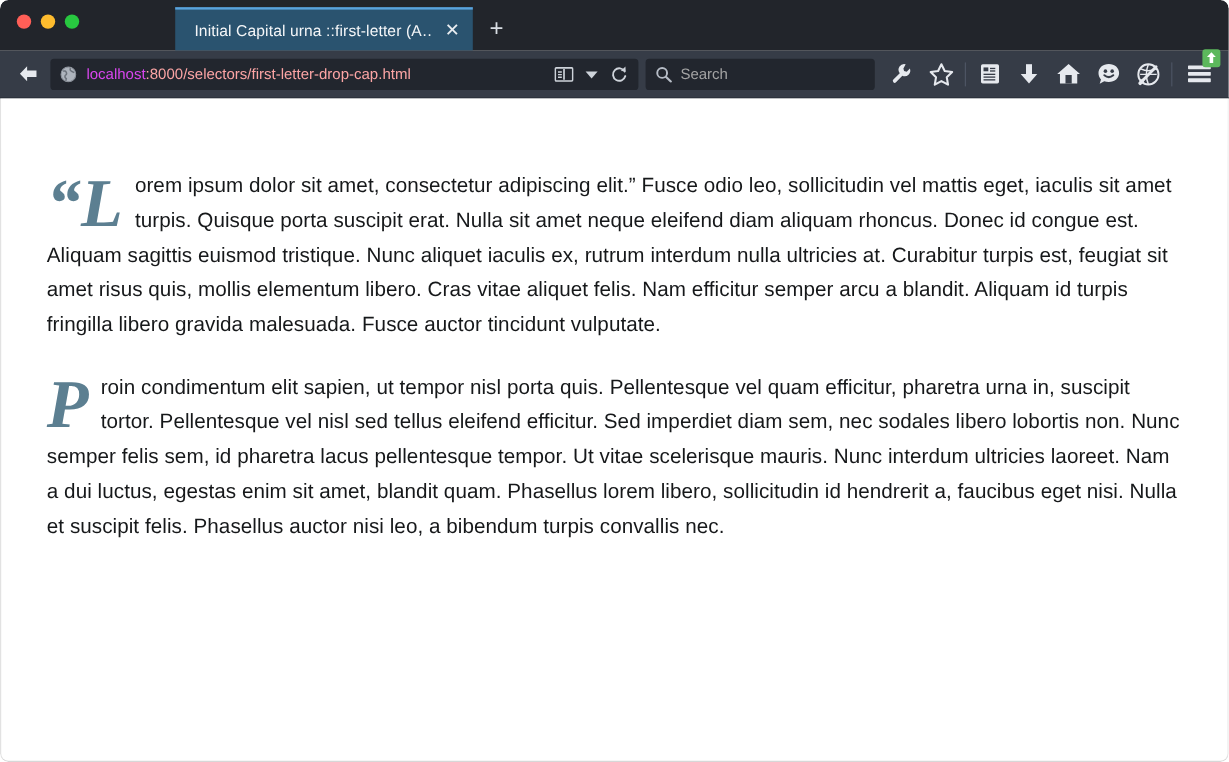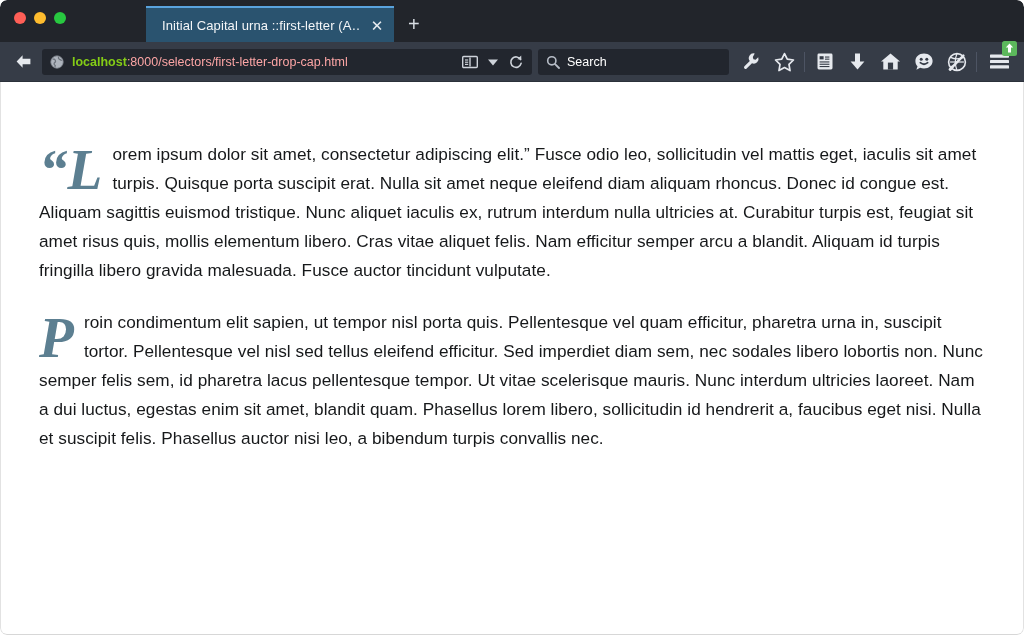--- a/index.html
+++ b/index.html
@@ -139,21 +139,21 @@
     margin-right: 8px;
   }
   .url-text {
     flex: 1 1 auto;
     font-size: 12.5px;
     color: #8c929c;
     white-space: nowrap;
     overflow: hidden;
     min-width: 0;
   }
-  .url-host { color: #84cc16; font-weight: bold; }
+  .url-host { color: #d946ef; font-weight: normal; }
   .url-rest { color: #fca5a5; }
   .url-actions {
     display: flex;
     align-items: center;
     gap: 3px;
     flex: 0 0 auto;
     padding-left: 6px;
   }
   .url-act {
     width: 20px; height: 20px;
@@ -168,21 +168,21 @@
     background: #22262e;
     border-radius: 3px;
     display: flex;
     align-items: center;
     padding: 0 8px;
     flex: 0 0 auto;
     margin-right: 6px;
   }
   .search-ph {
     font-size: 12.5px;
-    color: #ffffff;
+    color: #a3a3a3;
     margin-left: 7px;
   }
 
   .tool-icons {
     display: flex;
     align-items: center;
     flex: 0 0 auto;
   }
   .tool-btn {
     width: 33px; height: 28px;

